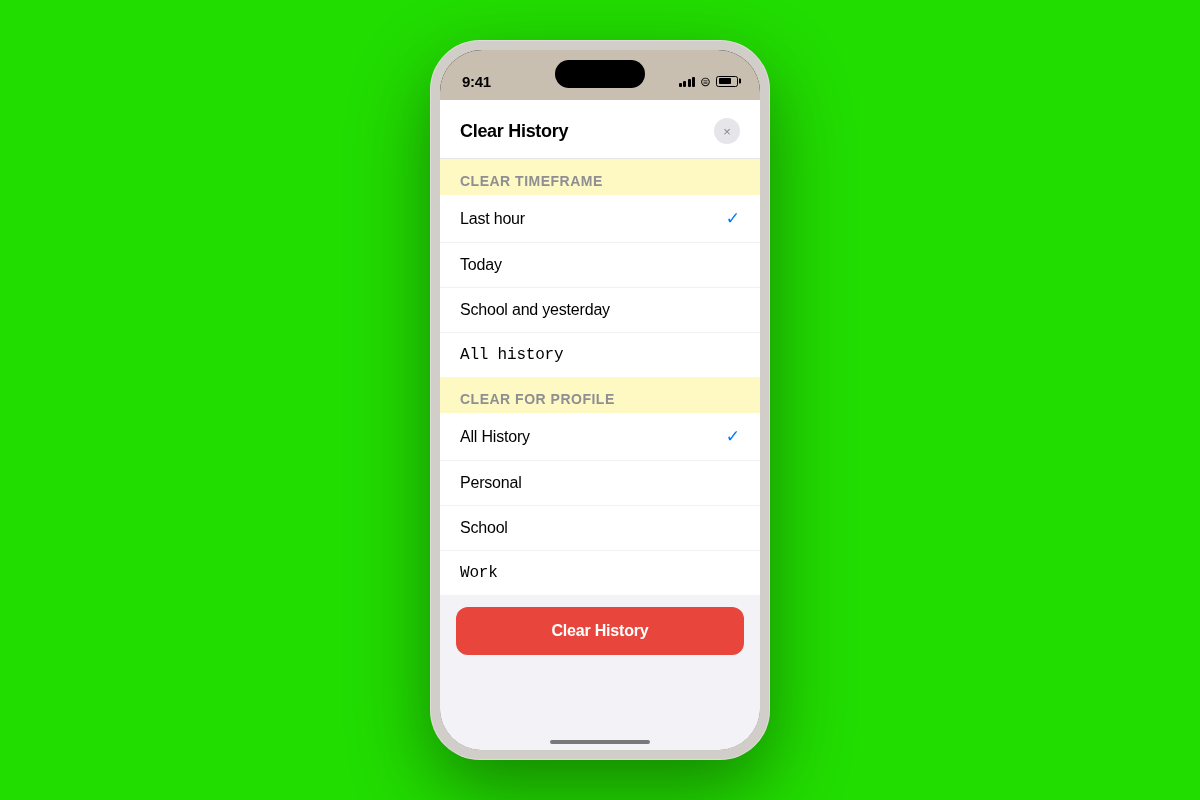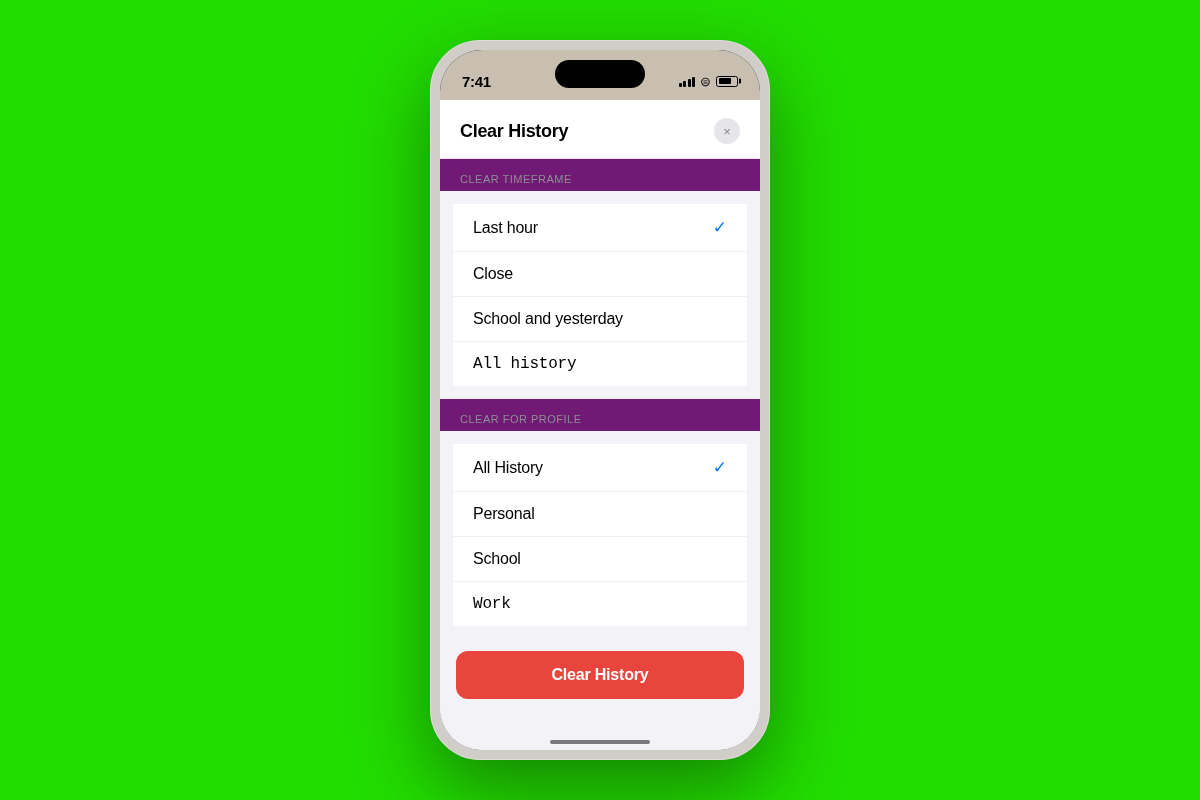--- a/index.html
+++ b/index.html
@@ -164,31 +164,31 @@
       overflow-y: auto;
       background: #f2f2f7;
     }
 
     .section {
       margin-top: 0;
     }
 
     .section-header {
       padding: 14px 20px 6px;
-      font-size: 11px;
-      font-weight: 400;
+      font-size: 14px;
+      font-weight: 700;
       color: #8e8e93;
       letter-spacing: 0.5px;
       text-transform: uppercase;
-      background: #701a75;
+      background: #fef9c3;
     }
 
     .options-group {
       background: #fff;
-      margin: 13px;
+      margin: 0;
     }
 
     .option-row {
       display: flex;
       align-items: center;
       justify-content: space-between;
       padding: 13px 20px;
       border-bottom: 1px solid #f0f0f5;
       cursor: pointer;
     }
@@ -266,21 +266,21 @@
       opacity: 0.5;
     }
   </style>
 </head>
 <body>
 
 <div class="phone-shell">
   <div class="phone-inner">
 
     <div class="status-bar">
-      <span class="status-time">7:41</span>
+      <span class="status-time">9:41</span>
       <div class="dynamic-island"></div>
       <div class="status-icons">
         <div class="signal-bars">
           <div class="signal-bar" style="height:4px"></div>
           <div class="signal-bar" style="height:6px"></div>
           <div class="signal-bar" style="height:8px"></div>
           <div class="signal-bar" style="height:10px"></div>
         </div>
         <span class="wifi-icon">⊜</span>
         <div class="battery-icon">
@@ -301,21 +301,21 @@
       <div class="scroll-area">
 
         <div class="section">
           <div class="section-header">CLEAR TIMEFRAME</div>
           <div class="options-group">
             <div class="option-row">
               <span class="option-label">Last hour</span>
               <span class="check-icon">✓</span>
             </div>
             <div class="option-row">
-              <span class="option-label">Close</span>
+              <span class="option-label">Today</span>
             </div>
             <div class="option-row">
               <span class="option-label">School and yesterday</span>
             </div>
             <div class="option-row">
               <span class="option-label">All history</span>
             </div>
           </div>
         </div>
 

